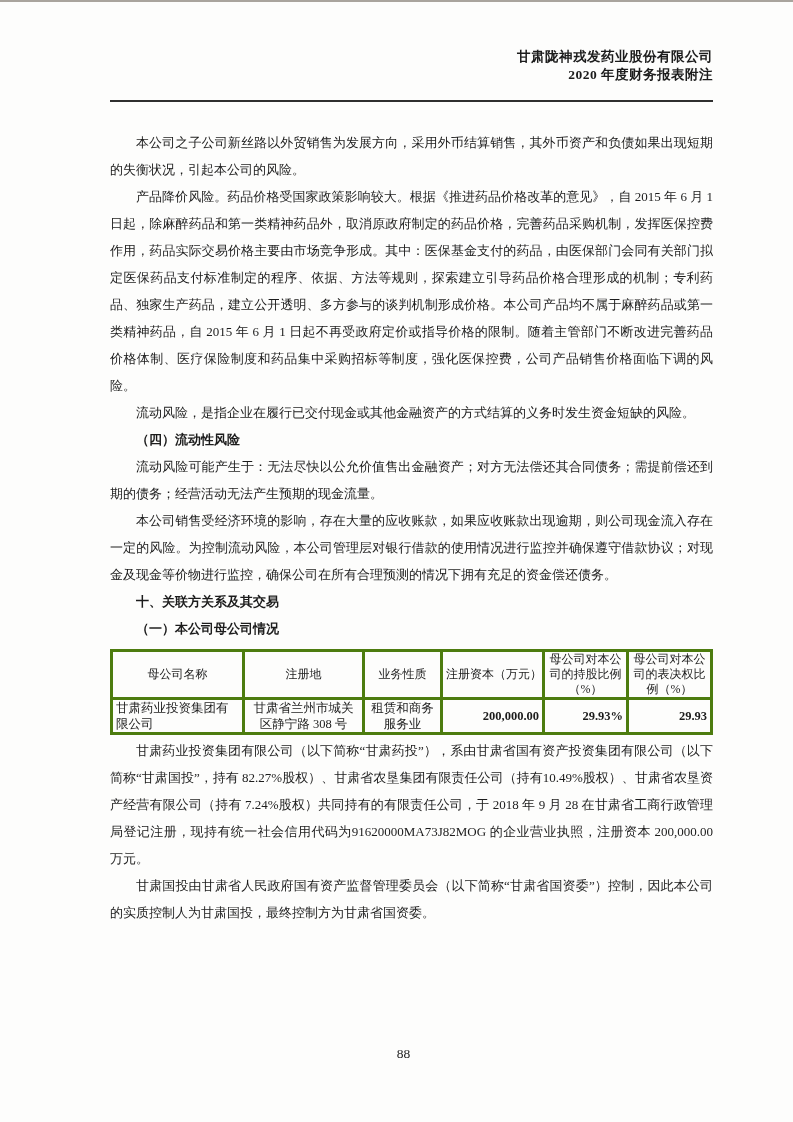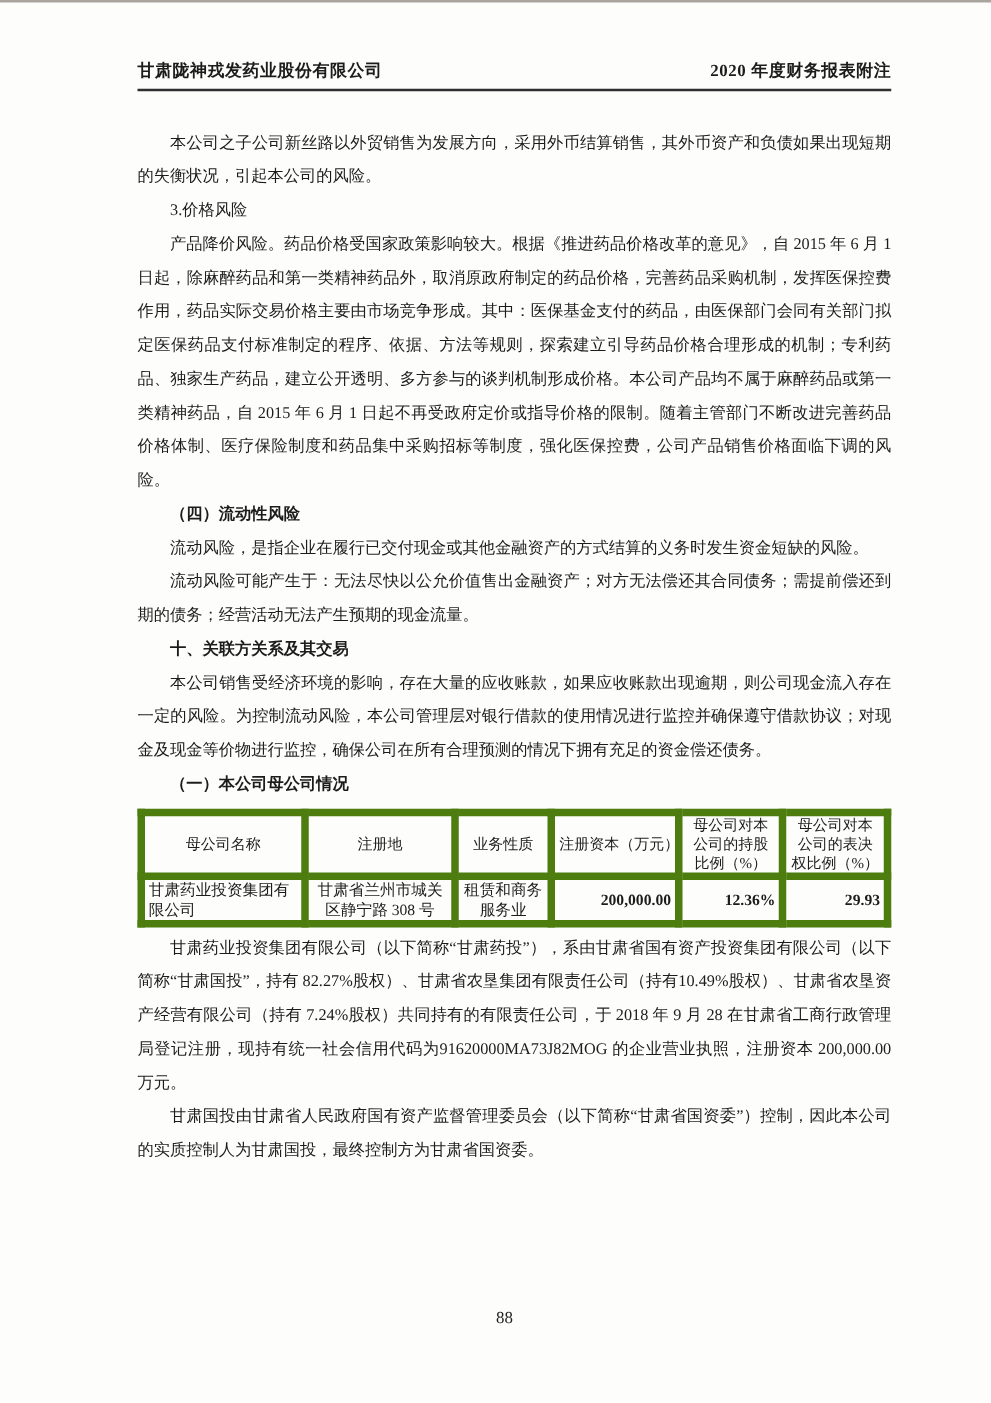--- a/index.html
+++ b/index.html
@@ -20,22 +20,23 @@
     overflow: hidden;
   }
   .doc-header {
     display: flex;
     justify-content: space-between;
     align-items: flex-end;
     font-size: 13.5px;
     font-weight: bold;
     letter-spacing: 0.5px;
     border-bottom: 2px solid #2f2f2f;
-    padding-bottom: 5px;
+    padding-bottom: 16px;
     margin-bottom: 27px;
+    flex-direction: column;
   }
   .para {
     margin: 0;
     font-size: 13px;
     line-height: 27px;
     text-align: justify;
     text-indent: 2em;
     word-break: break-all;
   }
   .h-bold {
@@ -44,21 +45,21 @@
   .info-table {
     width: 100%;
     border-collapse: collapse;
     table-layout: fixed;
     margin-top: 7px;
     margin-bottom: 2px;
     border-top: 2.5px solid #222;
     border-bottom: 2.5px solid #222;
   }
   .info-table th, .info-table td {
-    border: 6px solid #4d7c0f;
+    border: 3px solid #4d7c0f;
     padding: 0 3px;
     vertical-align: middle;
     word-break: break-all;
   }
   .info-table th {
     font-weight: normal;
     text-align: center;
     font-size: 12px;
     line-height: 15px;
   }
@@ -84,27 +85,26 @@
 
 <div class="page">
 
   <div class="doc-header">
     <span>甘肃陇神戎发药业股份有限公司</span>
     <span>2020 年度财务报表附注</span>
   </div>
 
   <div>
     <p class="para">本公司之子公司新丝路以外贸销售为发展方向，采用外币结算销售，其外币资产和负债如果出现短期的失衡状况，引起本公司的风险。</p>
-    <p class="para">3.价格风险</p>
     <p class="para">产品降价风险。药品价格受国家政策影响较大。根据《推进药品价格改革的意见》，自 2015 年 6 月 1 日起，除麻醉药品和第一类精神药品外，取消原政府制定的药品价格，完善药品采购机制，发挥医保控费作用，药品实际交易价格主要由市场竞争形成。其中：医保基金支付的药品，由医保部门会同有关部门拟定医保药品支付标准制定的程序、依据、方法等规则，探索建立引导药品价格合理形成的机制；专利药品、独家生产药品，建立公开透明、多方参与的谈判机制形成价格。本公司产品均不属于麻醉药品或第一类精神药品，自 2015 年 6 月 1 日起不再受政府定价或指导价格的限制。随着主管部门不断改进完善药品价格体制、医疗保险制度和药品集中采购招标等制度，强化医保控费，公司产品销售价格面临下调的风险。</p>
+    <p class="para">流动风险，是指企业在履行已交付现金或其他金融资产的方式结算的义务时发生资金短缺的风险。</p>
     <p class="para h-bold">（四）流动性风险</p>
-    <p class="para">流动风险，是指企业在履行已交付现金或其他金融资产的方式结算的义务时发生资金短缺的风险。</p>
     <p class="para">流动风险可能产生于：无法尽快以公允价值售出金融资产；对方无法偿还其合同债务；需提前偿还到期的债务；经营活动无法产生预期的现金流量。</p>
+    <p class="para">本公司销售受经济环境的影响，存在大量的应收账款，如果应收账款出现逾期，则公司现金流入存在一定的风险。为控制流动风险，本公司管理层对银行借款的使用情况进行监控并确保遵守借款协议；对现金及现金等价物进行监控，确保公司在所有合理预测的情况下拥有充足的资金偿还债务。</p>
     <p class="para h-bold">十、关联方关系及其交易</p>
-    <p class="para">本公司销售受经济环境的影响，存在大量的应收账款，如果应收账款出现逾期，则公司现金流入存在一定的风险。为控制流动风险，本公司管理层对银行借款的使用情况进行监控并确保遵守借款协议；对现金及现金等价物进行监控，确保公司在所有合理预测的情况下拥有充足的资金偿还债务。</p>
     <p class="para h-bold">（一）本公司母公司情况</p>
 
     <table class="info-table">
       <colgroup>
         <col style="width:22%">
         <col style="width:20%">
         <col style="width:13%">
         <col style="width:17%">
         <col style="width:14%">
         <col style="width:14%">
@@ -118,21 +118,21 @@
           <th>母公司对本公司的持股比例（%）</th>
           <th>母公司对本公司的表决权比例（%）</th>
         </tr>
       </thead>
       <tbody>
         <tr>
           <td class="al">甘肃药业投资集团有限公司</td>
           <td class="ac">甘肃省兰州市城关区静宁路 308 号</td>
           <td class="ac">租赁和商务服务业</td>
           <td class="ar">200,000.00</td>
-          <td class="ar">12.36%</td>
+          <td class="ar">29.93%</td>
           <td class="ar">29.93</td>
         </tr>
       </tbody>
     </table>
 
     <p class="para">甘肃药业投资集团有限公司（以下简称“甘肃药投”），系由甘肃省国有资产投资集团有限公司（以下简称“甘肃国投”，持有 82.27%股权）、甘肃省农垦集团有限责任公司（持有10.49%股权）、甘肃省农垦资产经营有限公司（持有 7.24%股权）共同持有的有限责任公司，于 2018 年 9 月 28 在甘肃省工商行政管理局登记注册，现持有统一社会信用代码为91620000MA73J82MOG 的企业营业执照，注册资本 200,000.00 万元。</p>
     <p class="para">甘肃国投由甘肃省人民政府国有资产监督管理委员会（以下简称“甘肃省国资委”）控制，因此本公司的实质控制人为甘肃国投，最终控制方为甘肃省国资委。</p>
   </div>
 
   <div class="page-number">88</div>

